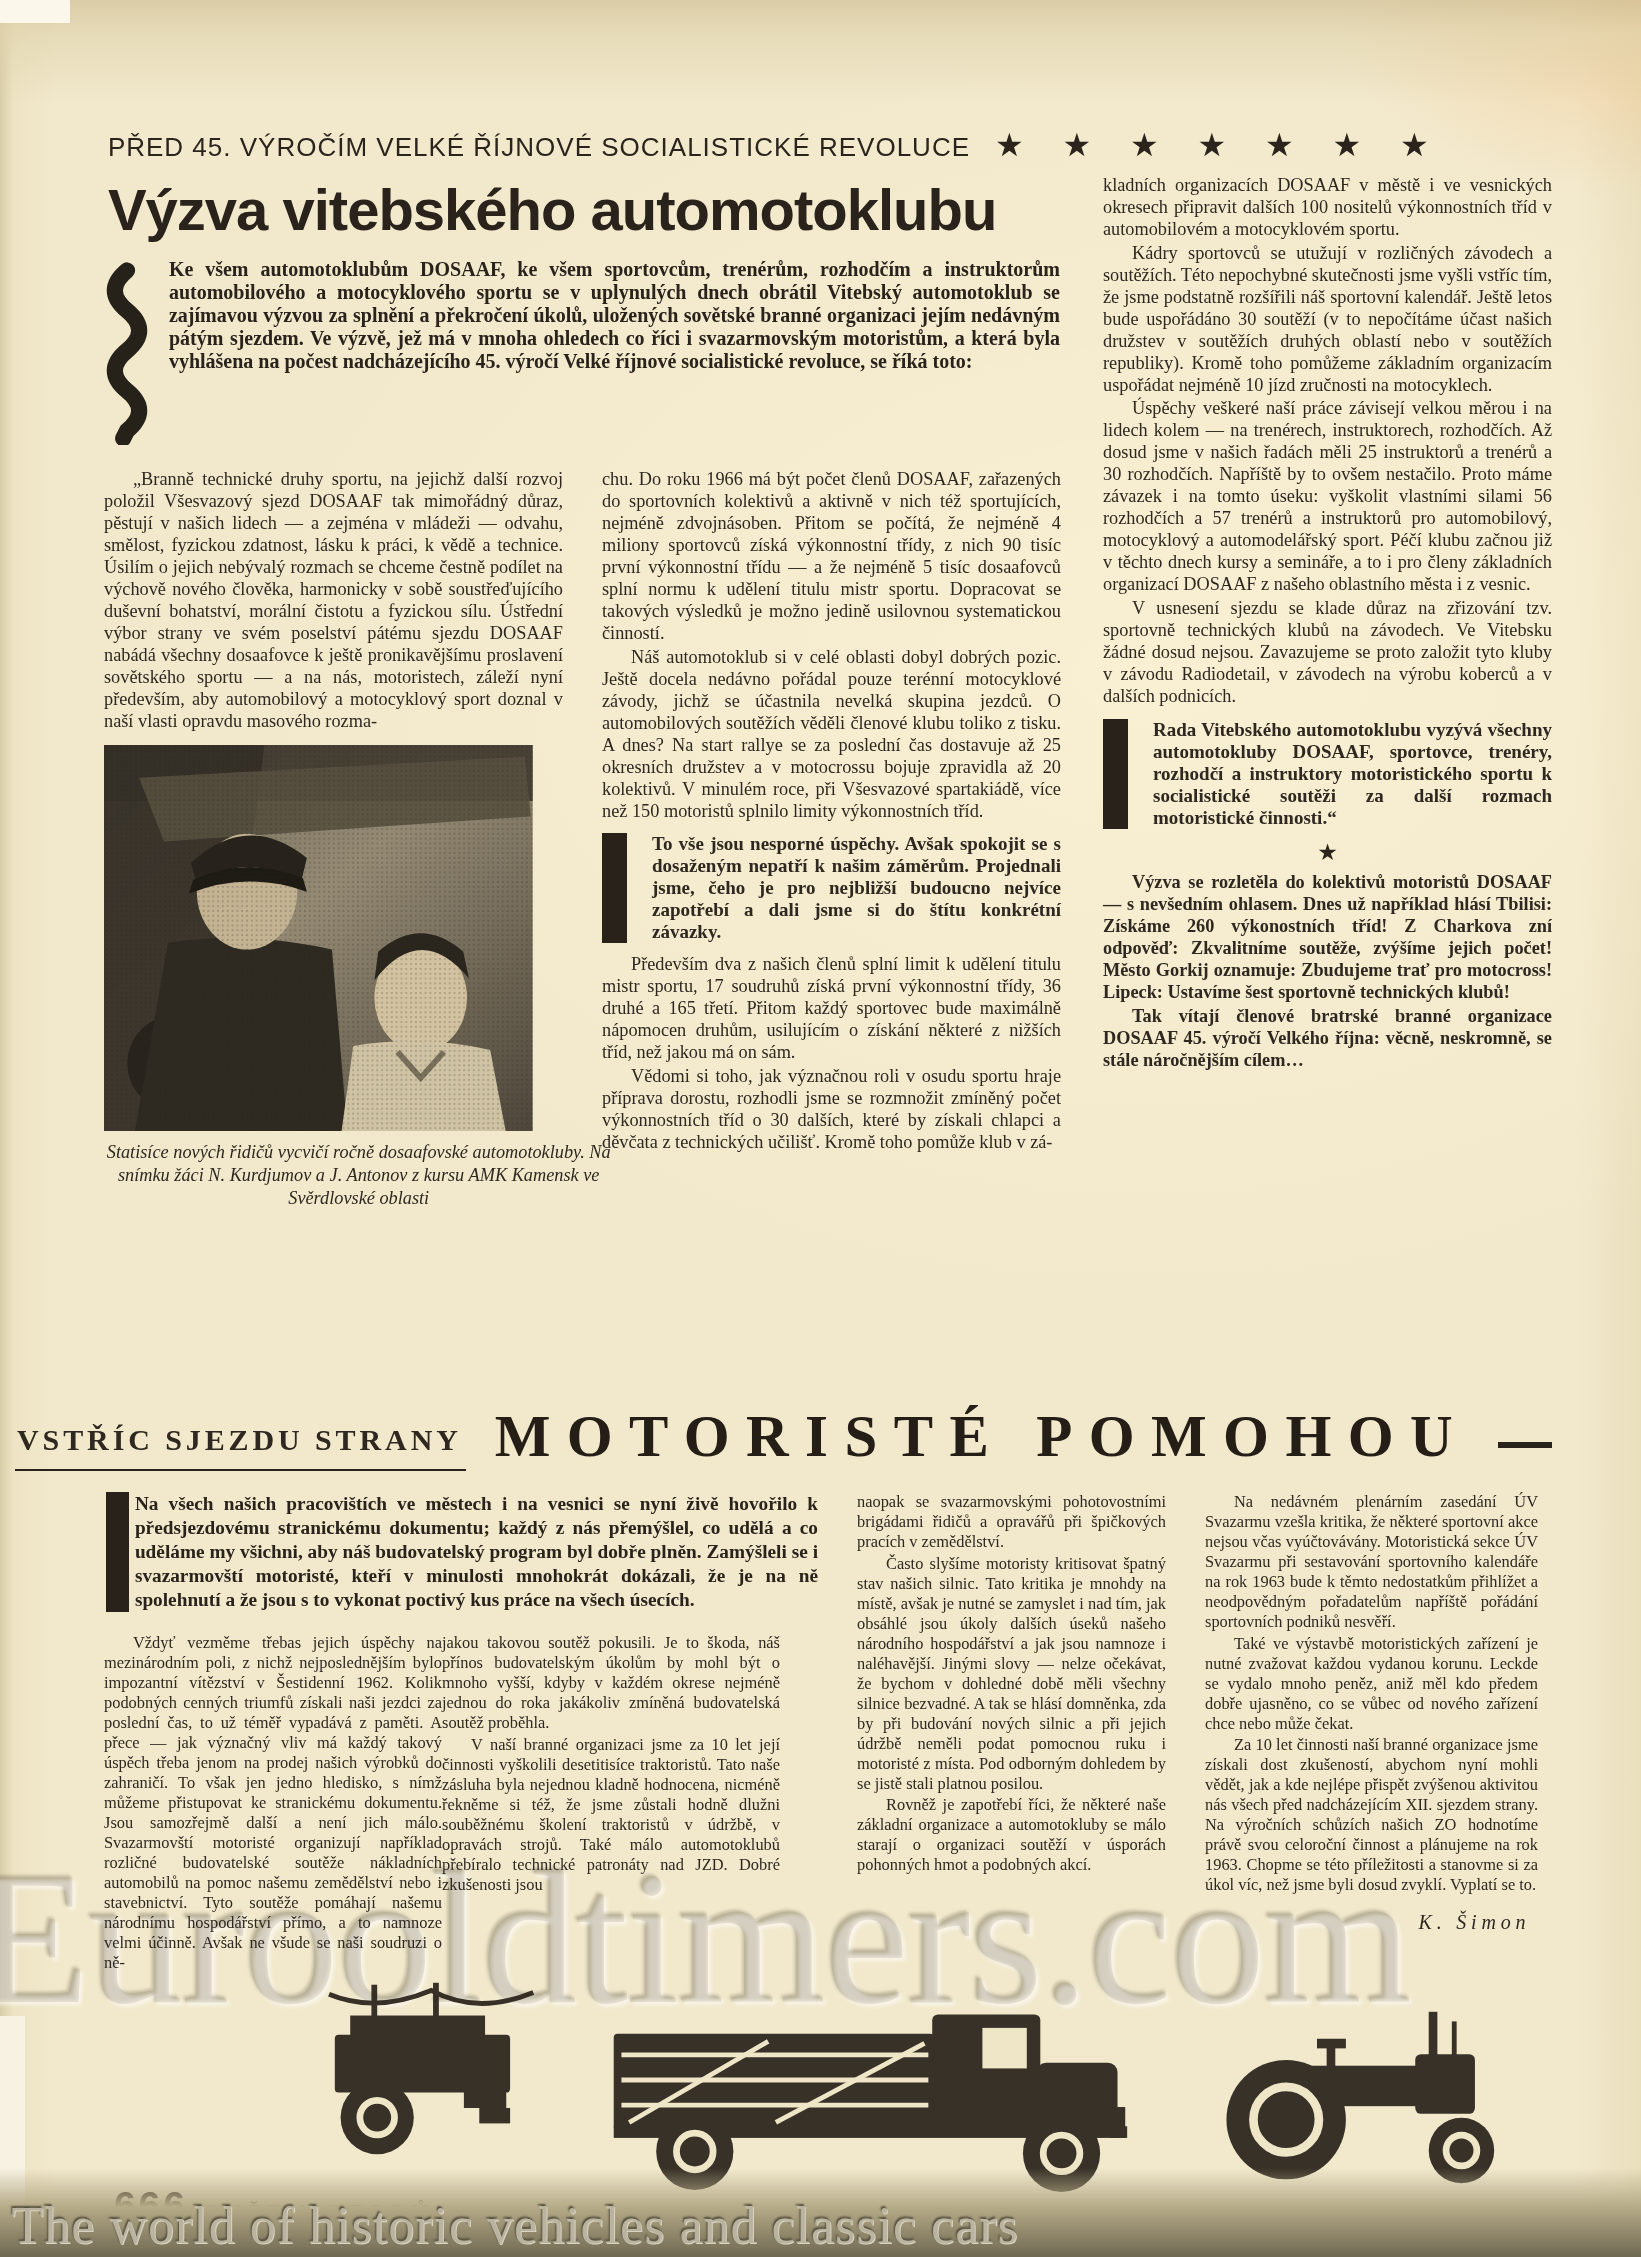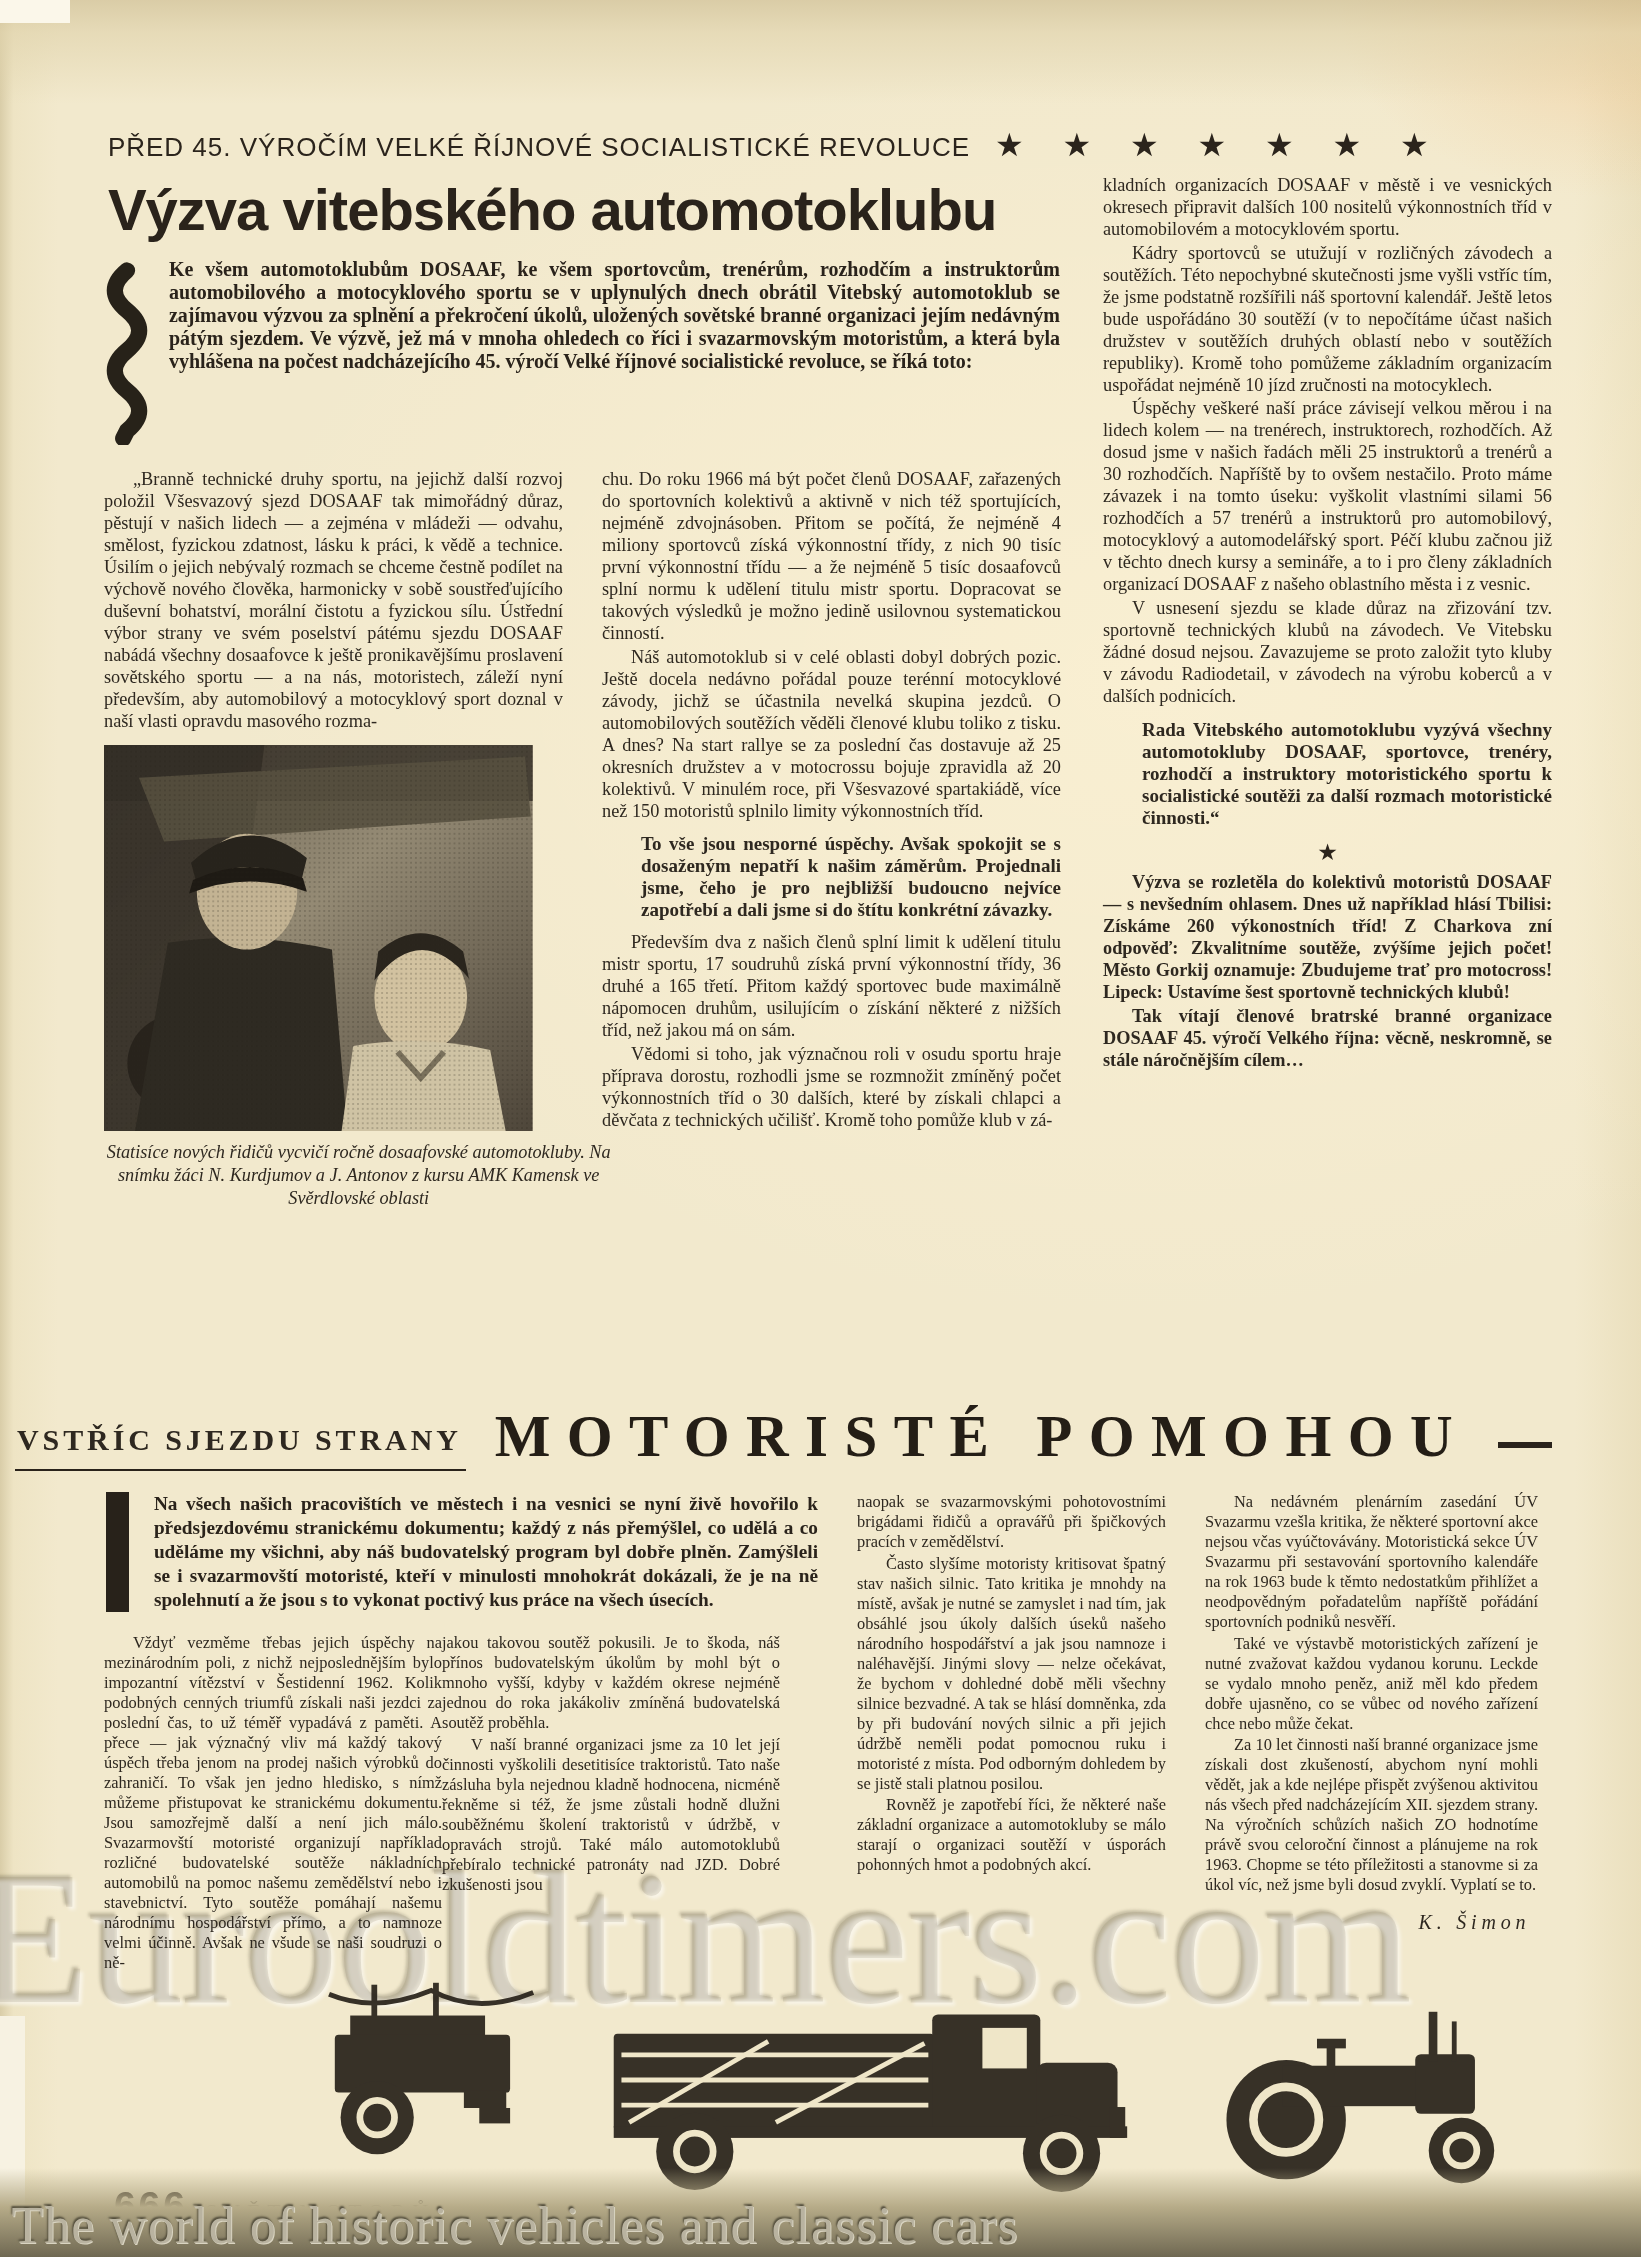--- a/index.html
+++ b/index.html
@@ -48,21 +48,21 @@
 
   .twocols { display:flex; gap:39px; }
   .colA { width:459px; flex:none; }
   .colB { width:459px; flex:none; }
 
   p.body { margin:0 0 1.9px 0; font-size:18.3px; line-height:22px; text-align:justify; text-indent:29px; }
   p.body.cont { text-indent:0; }
   p.body.bold { font-weight:bold; }
   .upper-right p.body { font-size:18.3px; }
 
-  .callout { display:flex; gap:14px; margin:11.6px 0 9.7px 0;align-items:flex-end; }
+  .callout { display:flex; gap:25px; margin:11.6px 0 9.7px 0; }
   .callout .bar { flex:none; width:25px; background:#28221a; }
   .callout p { margin:0; font-weight:bold; font-size:19px; line-height:22px; text-align:justify; }
 
   .star-div { text-align:center; font-size:23px; margin:7.7px 0 5.8px 0; color:#2b241c; }
 
   figure.photo { margin:13.5px 0 9.7px -3.9px; width:433px; }
   figcaption { margin:5.8px 0 0 -1.9px; width:521px; font-style:italic; font-size:18.3px;
     line-height:23px; text-align:center; }
 
   
@@ -72,21 +72,21 @@
     letter-spacing:3.9px; padding:0 3.9px 11.6px 1.9px; border-bottom:2.9px solid #2a231b; white-space:nowrap; }
   h2 { margin:0; font-family:"Liberation Serif", serif; font-weight:bold; font-size:59px;
     letter-spacing:16.4px; color:#241e16; white-space:nowrap; }
   .head-dash { width:54px; height:5.8px; background:#2a231b; margin-bottom:23px; flex:none; }
 
   .lower-body { display:flex; gap:39px; height:719px; overflow:hidden; }
   .lower-left { width:714px; flex:none; }
   .lower-c3 { width:309px; flex:none; }
   .lower-c4 { width:333px; flex:none; }
 
-  .lead2 { display:flex; gap:25px; margin:0 0 21px 1.9px; }
+  .lead2 { display:flex; gap:6px; margin:0 0 21px 1.9px; }
   .lead2 .bar { flex:none; width:23px; background:#28221a; }
   .lead2 p { margin:0; font-weight:bold; font-size:19.3px; line-height:24px; text-align:justify; color:#2a231b; }
 
   .lower-cols { display:flex; }
   .lower-cols .c { width:338px; flex:none; }
   .lower p.body { font-size:16.4px; line-height:20px; }
 
   .signature { margin-top:15.4px; text-align:right; font-style:italic; font-size:20px;
     letter-spacing:4.8px; padding-right:7.7px; }
 

